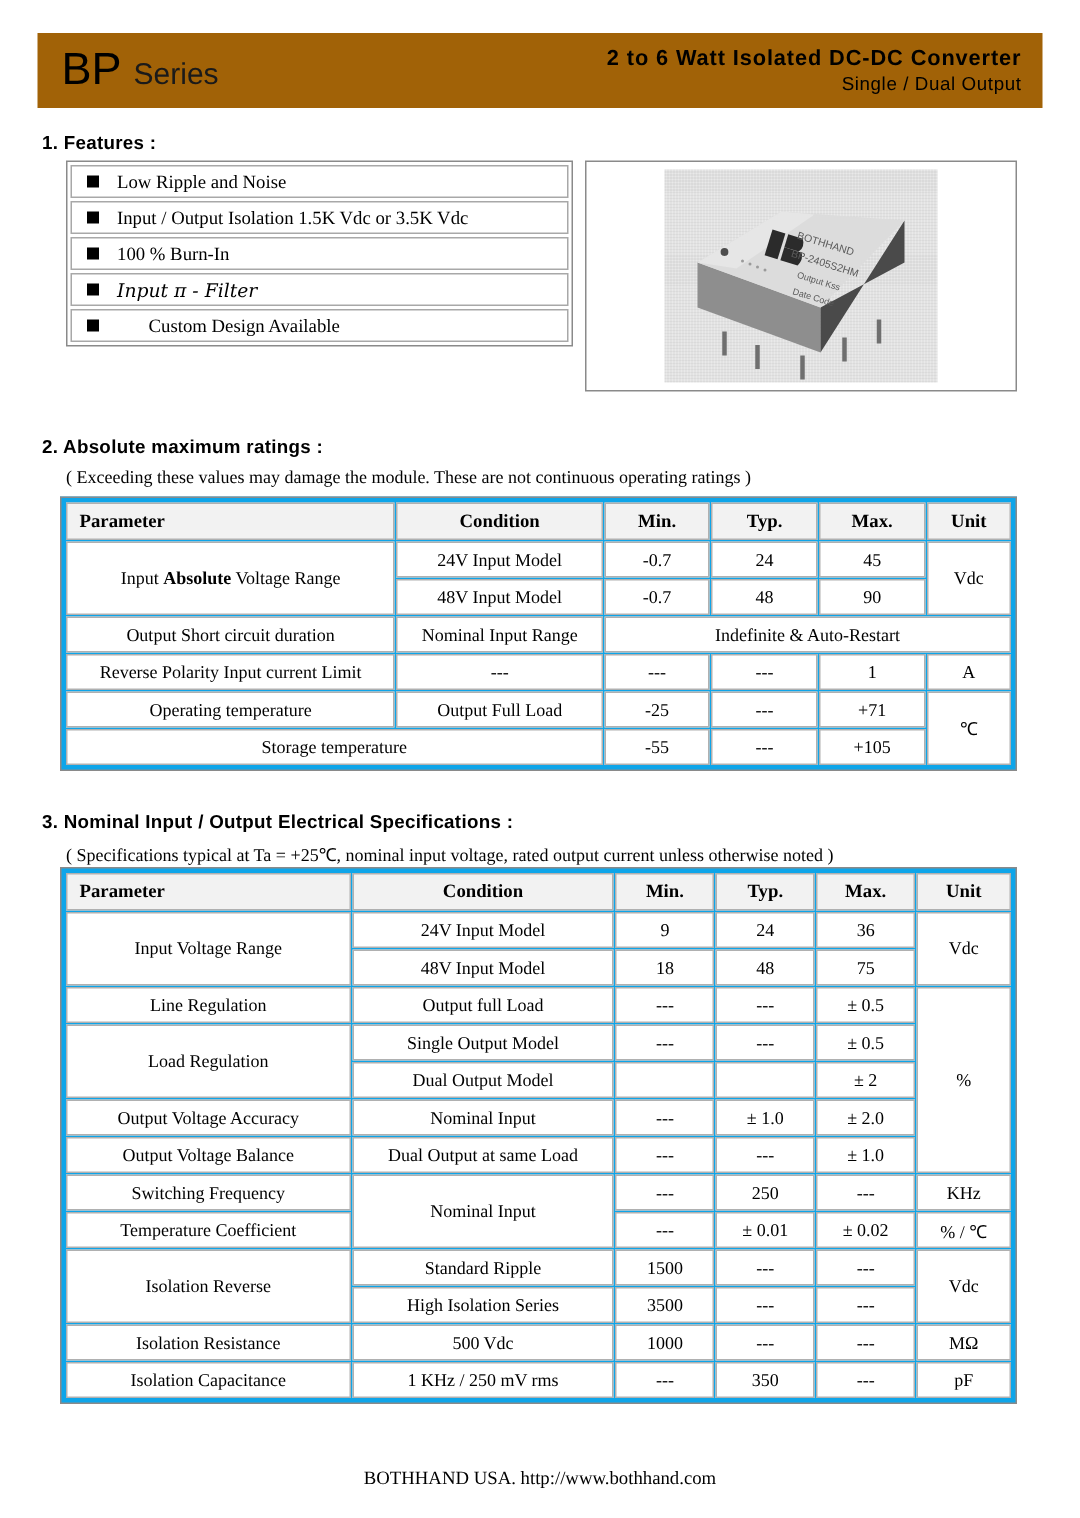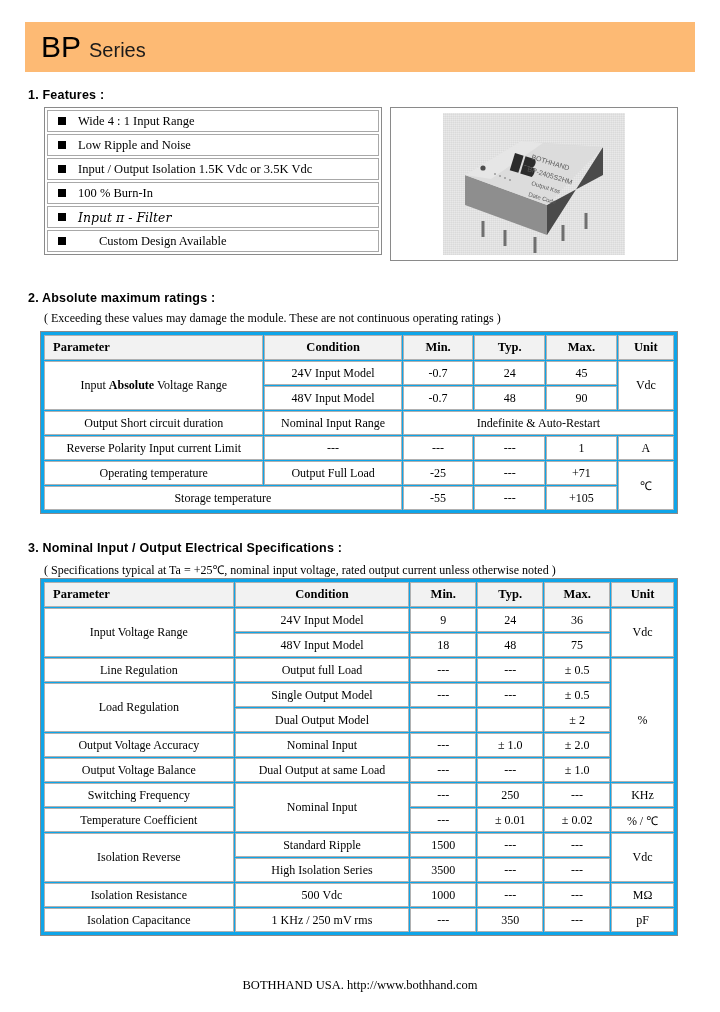--- a/index.html
+++ b/index.html
@@ -16,21 +16,21 @@
     overflow: hidden;
   }
 
   
   .banner {
     position: absolute;
     left: 25px;
     top: 22px;
     width: 670px;
     height: 50px;
-    background: #fdba74;
+    background: #a16207;
     display: flex;
     align-items: center;
     justify-content: space-between;
     box-sizing: border-box;
     padding: 0 14px 0 16px;
   }
   .banner-left {
     display: flex;
     align-items: baseline;
     font-family: "Liberation Sans", sans-serif;
@@ -194,29 +194,29 @@
   }
 </style>
 </head>
 <body>
 
 <div class="banner">
   <div class="banner-left">
     <span class="banner-bp">BP</span>
     <span class="banner-series">Series</span>
   </div>
+  <div class="banner-right">
+    <div class="banner-line1">2 to 6 Watt Isolated DC-DC Converter</div>
+    <div class="banner-line2">Single / Dual Output</div>
+  </div>
 </div>
 
 <div class="sec-title" style="left:28px; top:88px;">1.  Features :</div>
 
 <div class="features">
-  <div class="feat-row">
-    <span class="feat-bullet"></span>
-    <span class="feat-text">Wide 4 : 1 Input Range</span>
-  </div>
   <div class="feat-row">
     <span class="feat-bullet"></span>
     <span class="feat-text">Low Ripple and Noise</span>
   </div>
   <div class="feat-row">
     <span class="feat-bullet"></span>
     <span class="feat-text">Input / Output Isolation 1.5K Vdc or 3.5K Vdc</span>
   </div>
   <div class="feat-row">
     <span class="feat-bullet"></span>

